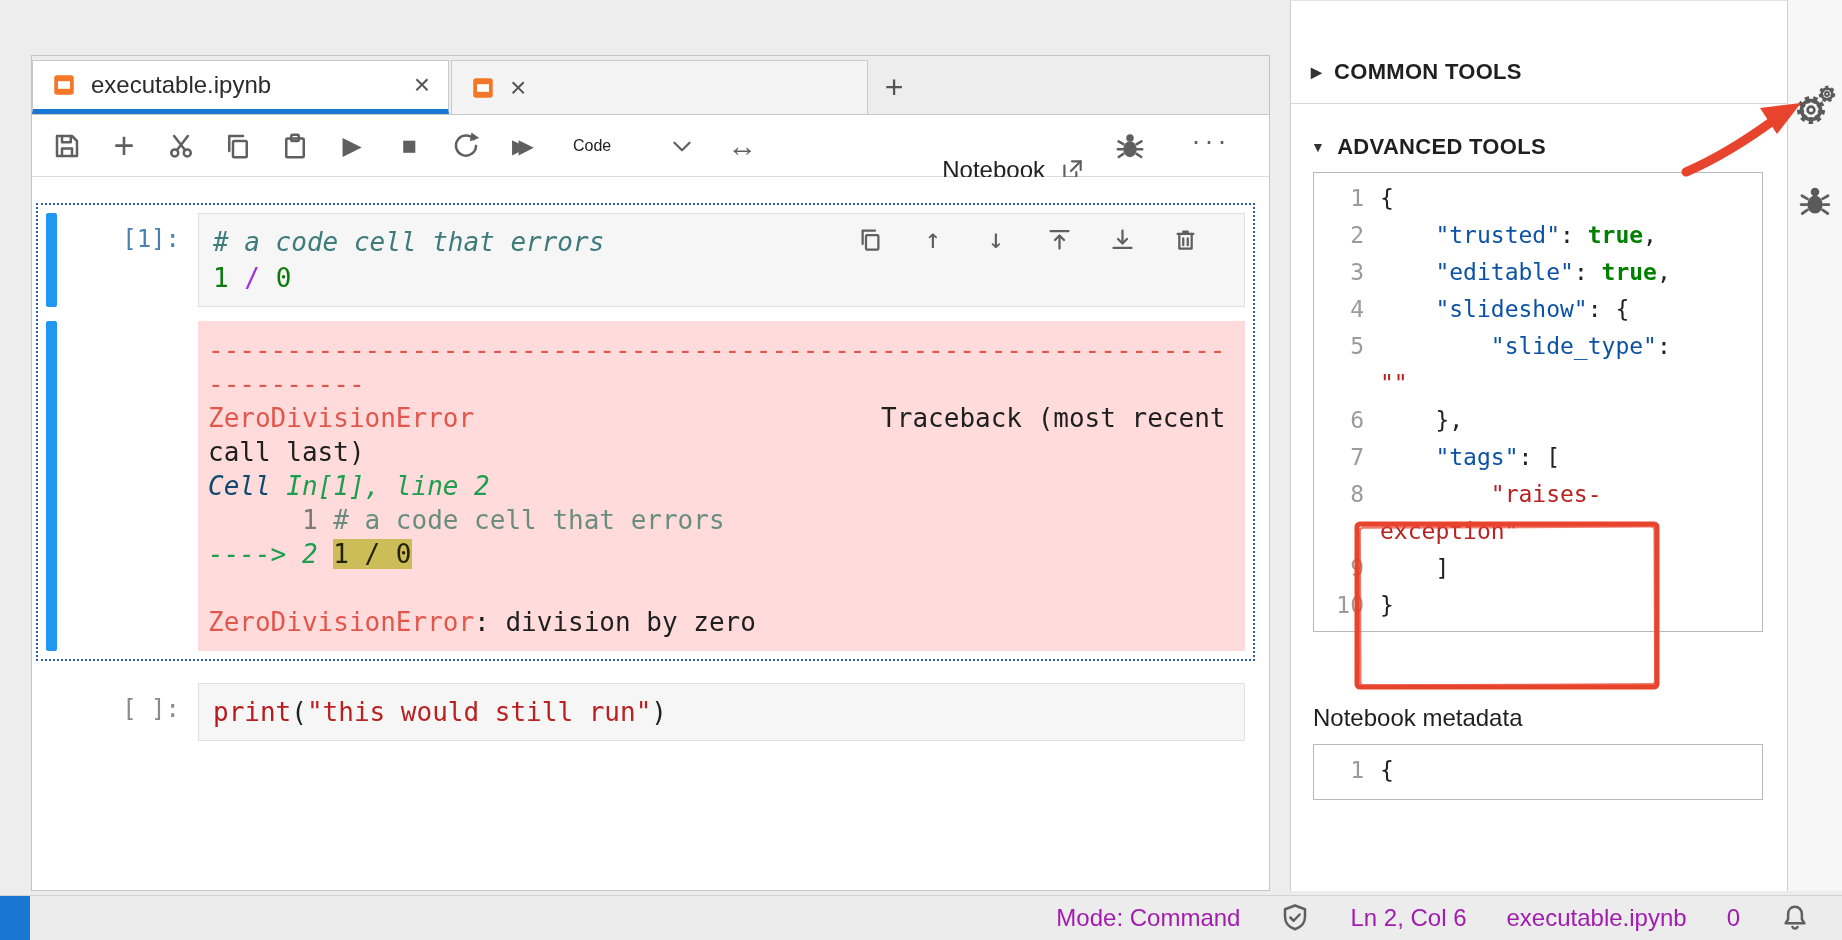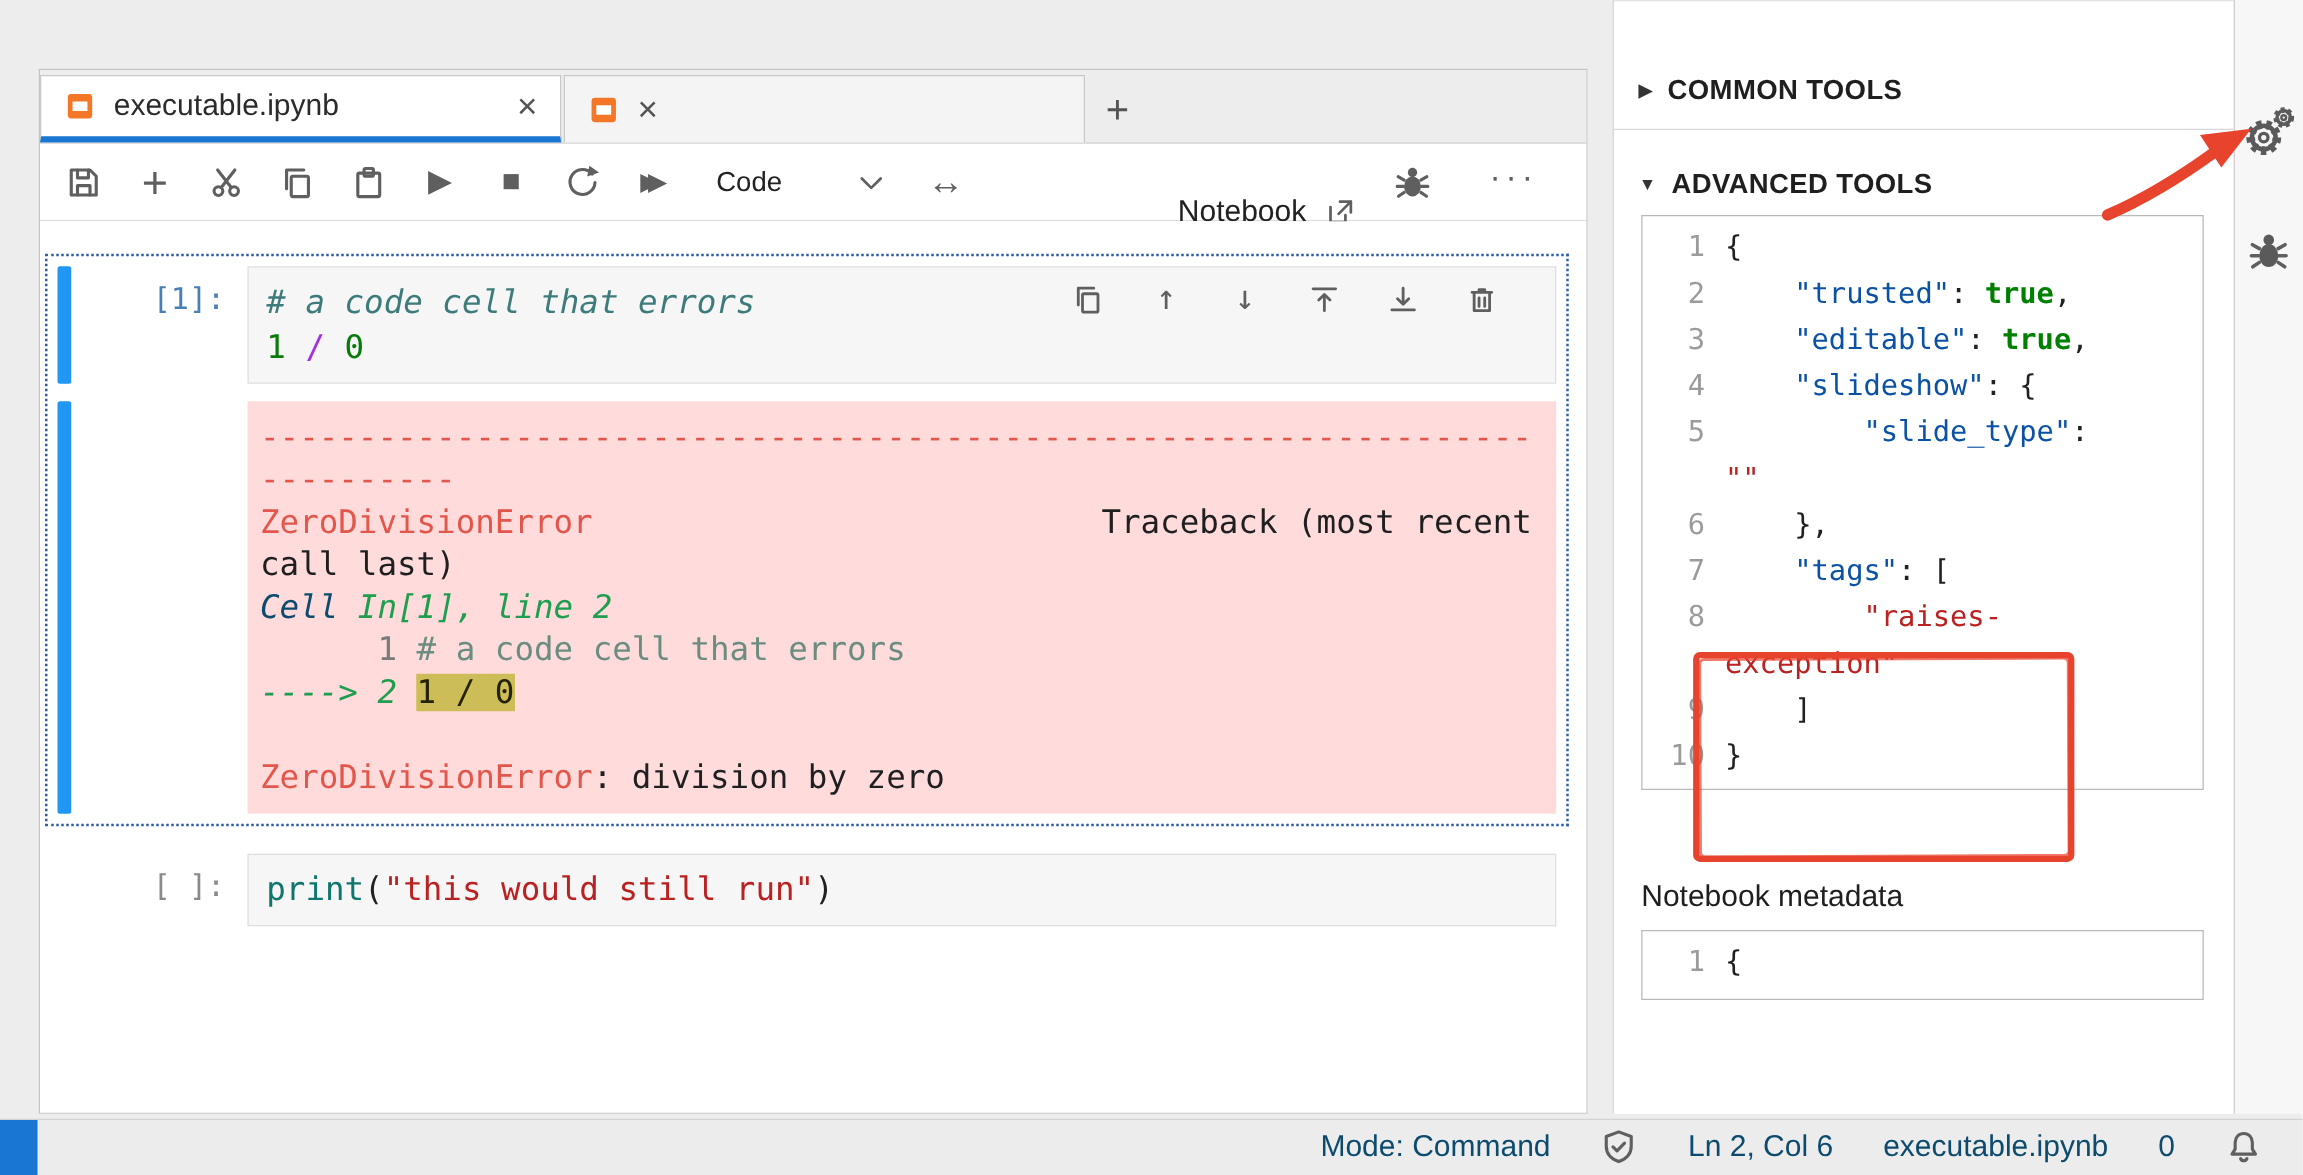--- a/index.html
+++ b/index.html
@@ -47,21 +47,21 @@
   .tbtn {
     width: 42px; height: 42px; margin-right: 15px;
     display: flex; align-items: center; justify-content: center;
     color: #5f5f5f; cursor: pointer;
   }
   .glyph { font-size: 25px; line-height: 1; }
   .plusglyph { font-size: 36px; font-weight: 300; }
   .runall { letter-spacing: -9px; font-size: 20px; padding-right: 9px; }
   .celltype {
     display: flex; align-items: center; gap: 58px; margin: 0 26px 0 14px;
-    font-size: 22px; color: #212121; cursor: pointer;
+    font-size: 16px; color: #212121; cursor: pointer;
   }
   .toolbar-right { margin-left: auto; display: flex; align-items: center; gap: 24px; }
   .nb-group { display: flex; align-items: center; gap: 14px; font-size: 24px; color: #212121; cursor: pointer; margin-top: 48px; }
   .more { font-size: 27px; letter-spacing: 4px; color: #5f5f5f; padding-bottom: 8px; }
 
   
   .notebook { flex: 1; background: #fff; padding: 26px 14px 0 4px; overflow: hidden; }
   .cell { border: 2px dotted transparent; padding: 8px; display: flex; flex-direction: column; row-gap: 14px; }
   .cell.selected { border-color: #2f5ea8; }
   .cell-row { display: flex; }
@@ -74,21 +74,21 @@
   .prompt.idle { color: #8a8a8a; }
   .input-editor {
     position: relative; flex: 1; background: #f6f6f6; border: 1px solid #e0e0e0;
     padding: 10px 14px; font-family: "DejaVu Sans Mono", monospace;
     font-size: 26px; line-height: 36px;
   }
   .code-line { white-space: pre; }
   .tok-comment { color: #3e7b7b; font-style: italic; }
   .tok-num { color: #0a7a0a; }
   .tok-op { color: #a22fe0; }
-  .tok-fn { color: #0f766e; }
+  .tok-fn { color: #b91c1c; }
   .tok-str { color: #ba2121; }
   .tok-plain { color: #212121; }
   .cell-toolbar { position: absolute; top: 10px; right: 44px; display: flex; gap: 33px; align-items: center; }
   .ctbtn { width: 30px; height: 30px; display: flex; align-items: center; justify-content: center;
            color: #5f5f5f; font-size: 27px; cursor: pointer; }
   .output-area { flex: 1; background: #ffdbdb; padding: 12px 10px; }
   pre.tb {
     font-family: "DejaVu Sans Mono", monospace; font-size: 26px; line-height: 34px;
     white-space: pre-wrap; overflow-wrap: break-word; color: #1f1f1f; margin: 0;
   }
@@ -133,21 +133,21 @@
   .strip-icon { cursor: pointer; }
 
   
   .status-bar {
     position: absolute; left: 0; top: 895px; width: 1842px; height: 45px;
     background: #ececec; border-top: 1px solid #d2d2d2;
     display: flex; align-items: center;
   }
   .status-accent { width: 30px; height: 100%; background: #1976d2; flex: none; }
   .status-items { margin-left: auto; display: flex; align-items: center; gap: 40px;
-                  padding-right: 32px; font-size: 24px; color: #0c4a6e; }
+                  padding-right: 32px; font-size: 24px; color: #a21caf; }
   .status-item { cursor: default; white-space: nowrap; }
 
   
   .annotations { position: absolute; left: 0; top: 0; pointer-events: none; z-index: 50; }
 </style>
 </head>
 <body>
 
 <div class="main-panel">
 

